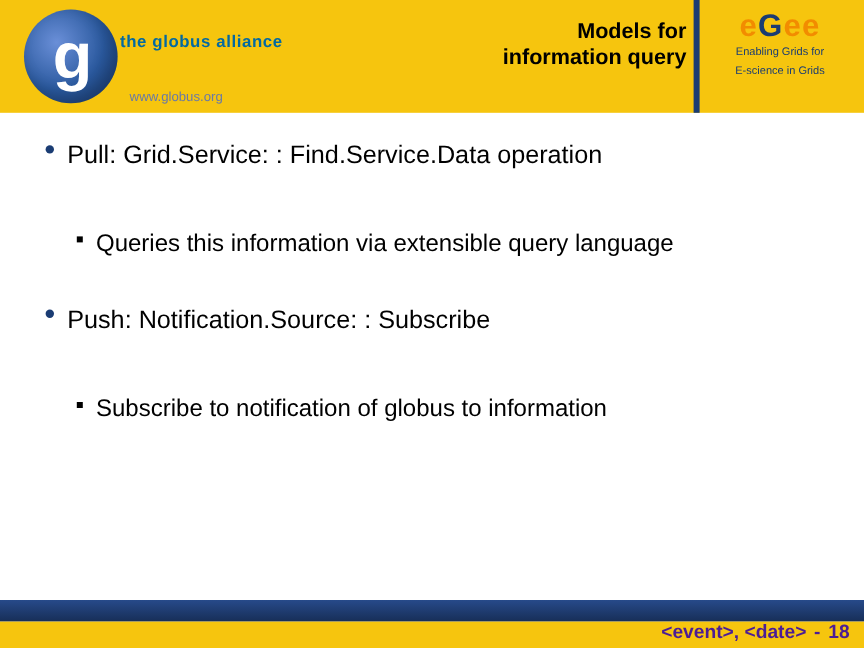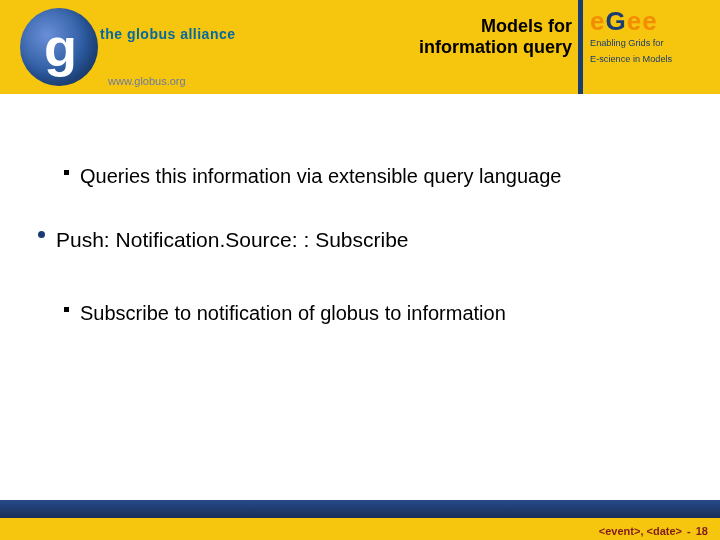--- a/index.html
+++ b/index.html
@@ -24,21 +24,21 @@
   .globus-text2 { position: absolute; left: 76px; top: 36px; font-size: 11px; color: #6a7aa5; margin-top: 31px; }
 
   
   .title-block { position: absolute; right: 148px; top: 16px; width: 320px; text-align: right; }
   .title-line { font-size: 18px; font-weight: bold; color: #000; line-height: 1.15; }
 
   
   .divider { position: absolute; top: 0; bottom: 0; left: 578px; width: 5px; background: #1a3c73; }
 
   
-  .egee-block { position: absolute; right: 10px; top: 8px; width: 120px; text-align: left; }
+  .egee-block { position: absolute; right: 10px; top: 8px; width: 120px; text-align: center; }
   .egee-top { font-size: 26px; font-weight: bold; color: #1a3c73; letter-spacing: 1px; line-height: 1; }
   .egee-top .orange { color: #f28c00; }
   .egee-sub { font-size: 9.2px; color: #1a3c73; font-weight: normal; line-height: 1.25; margin-top: 4px; }
 
   
   .body { padding: 22px 34px 0 34px; }
 
   .bullet-item { position: relative; padding-left: 22px; margin-bottom: 6px; }
   .bullet-item::before {
     content: ""; position: absolute; left: 4px; top: 5px; width: 7px; height: 7px;
@@ -50,21 +50,21 @@
   .sub-item::before {
     content: ""; position: absolute; left: 30px; top: 7px; width: 5px; height: 5px; background: #000;
   }
   .sub-text { font-size: 20px; color: #000; line-height: 1.35; margin-top: 47px; }
 
   .spacer-between { height: 10px; }
 
   
   .footer-bar { position: absolute; left: 0; bottom: 22px; width: 100%; height: 18px; background: linear-gradient(#274a8a, #172e57); }
   .footer-strip { position: absolute; left: 0; bottom: 0; width: 100%; height: 22px; background: #f6c50e; }
-  .footer-text { position: absolute; right: 12px; bottom: 3px; font-size: 11px; color: #7f1d1d; font-weight: bold; }
+  .footer-text { position: absolute; right: 12px; bottom: 3px; font-size: 16px; color: #4c1d95; font-weight: bold; }
   .footer-text .dash { margin: 0 2px; }
 </style>
 </head>
 <body>
 
 <div class="slide">
 
   <div class="header">
     <div class="header-inner">
 
@@ -79,28 +79,31 @@
         <div class="title-line">information query</div>
       </div>
 
       <div class="divider"></div>
 
       <div class="egee-block">
         <div class="egee-top">
           <span class="orange">e</span><span>G</span><span class="orange">e</span><span class="orange">e</span>
         </div>
         <div class="egee-sub">Enabling Grids for</div>
-        <div class="egee-sub">E-science in Models</div>
+        <div class="egee-sub">E-science in Grids</div>
       </div>
 
     </div>
   </div>
 
   <div class="body">
 
+    <div class="bullet-item">
+      <div class="bullet-text">Pull: Grid.Service: : Find.Service.Data operation</div>
+    </div>
     <div class="sub-item">
       <div class="sub-text">Queries this information via extensible query language</div>
     </div>
 
     <div class="spacer-between"></div>
 
     <div class="bullet-item">
       <div class="bullet-text">Push: Notification.Source: : Subscribe</div>
     </div>
     <div class="sub-item">

